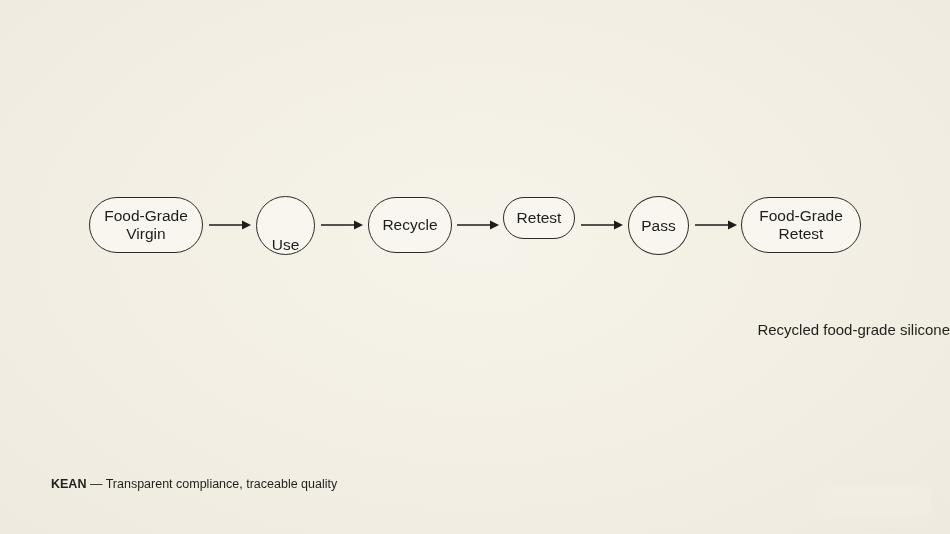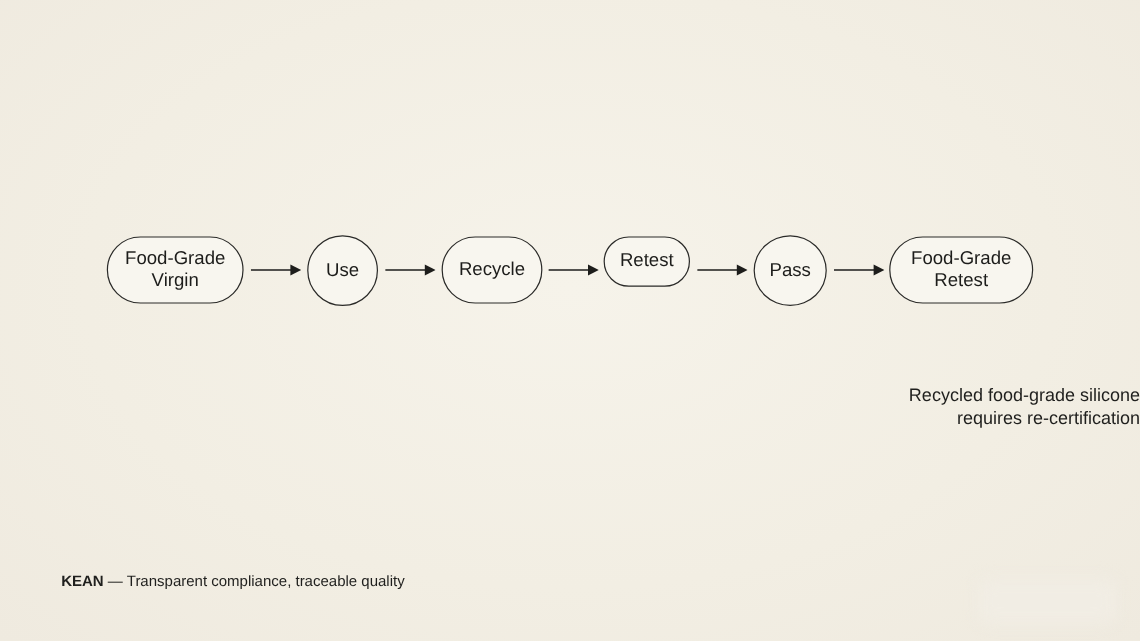--- a/index.html
+++ b/index.html
@@ -44,21 +44,21 @@
     </div>
   </div>
 
   <div class="arrow" style="left:209px; top:219px;">
     <svg width="42" height="12">
         <line x1="0" y1="6" x2="36" y2="6" stroke="#1d1d1b" stroke-width="1.4"></line>
         <polygon points="33,1.5 42,6 33,10.5" fill="#1d1d1b"></polygon>
       </svg>
   </div>
 
-  <div class="node circle" style="left:256px; top:196px; width:59px; height:59px;">
+  <div class="node circle" style="left:256px; top:196px; width:59px; height:59px;align-items:flex-end;">
     <span>Use</span>
   </div>
 
   <div class="arrow" style="left:321px; top:219px;">
     <svg width="42" height="12">
         <line x1="0" y1="6" x2="36" y2="6" stroke="#1d1d1b" stroke-width="1.4"></line>
         <polygon points="33,1.5 42,6 33,10.5" fill="#1d1d1b"></polygon>
       </svg>
   </div>
 
@@ -98,20 +98,19 @@
   <div class="node pill" style="left:741px; top:197px; width:120px; height:56px;">
     <div>
       <div>Food-Grade</div>
       <div>Retest</div>
     </div>
   </div>
 </div>
 
 <div class="caption">
   <div>Recycled food-grade silicone</div>
-  <div>requires re-certification</div>
 </div>
 
 <div class="footer">
   <b>KEAN</b><span> — Transparent compliance, traceable quality</span>
 </div>
 
 <div class="smudge"></div>
 
 </body></html>

